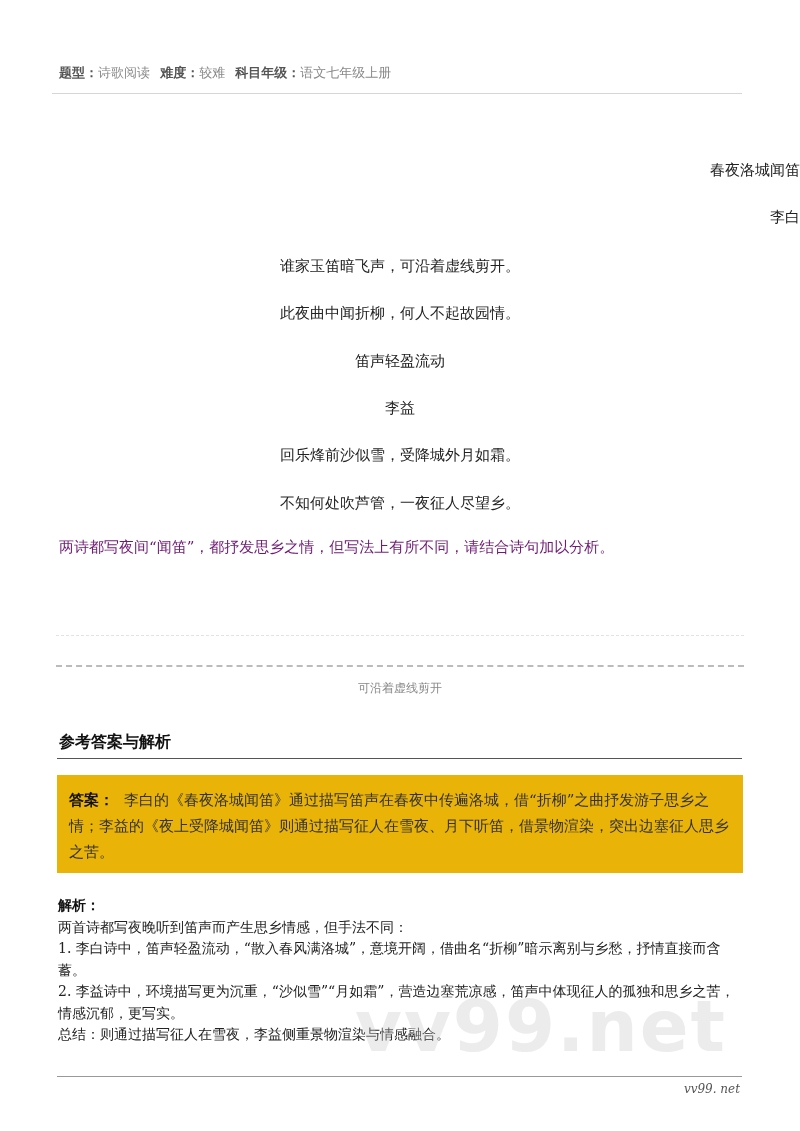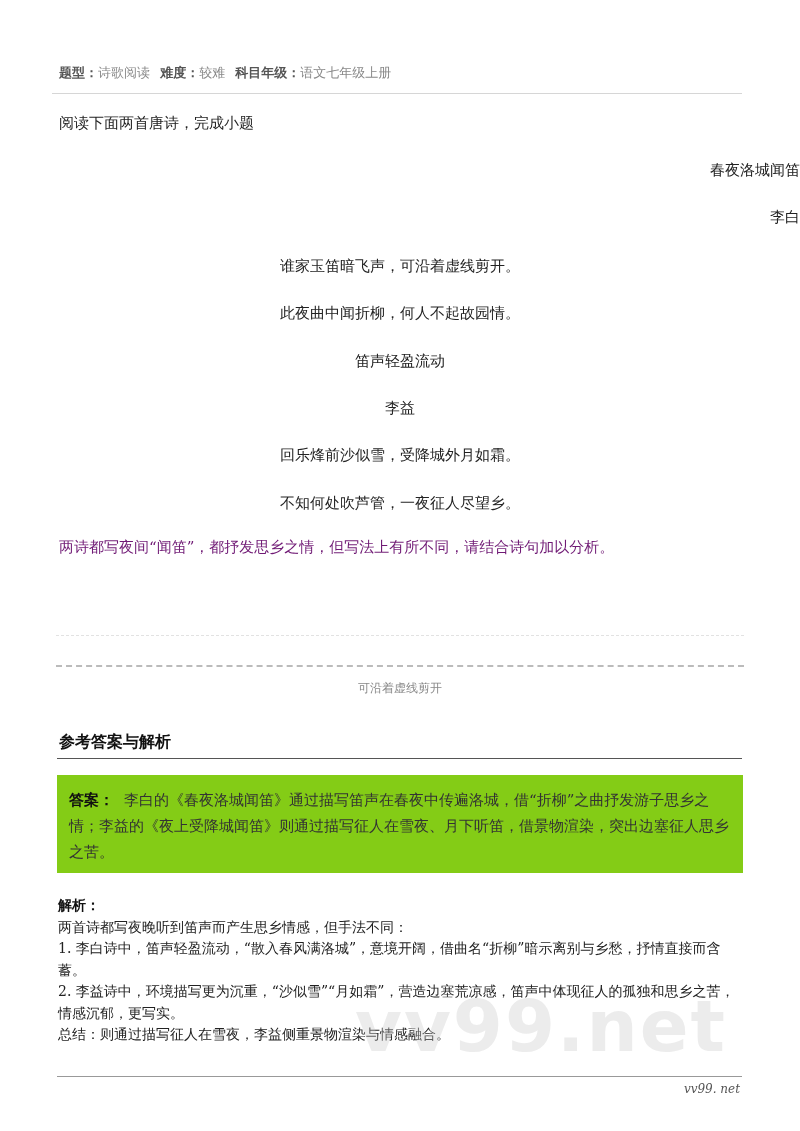--- a/index.html
+++ b/index.html
@@ -104,21 +104,21 @@
       width: 685px;
       height: 1px;
       background: #555555;
     }
     .answer-box {
       position: absolute;
       left: 57px;
       top: 775px;
       width: 686px;
       height: 98px;
-      background: #84cc16;
+      background: #eab308;
       padding: 12px 12px 0 12px;
       font-size: 15px;
       line-height: 26px;
       color: #333333;
     }
     .answer-box .answer-label {
       font-weight: bold;
       color: #111111;
       font-family: "DejaVu Sans", "Liberation Sans", sans-serif;
       margin-right: 10px;
@@ -174,21 +174,20 @@
 
 <div class="page">
 
   <div class="meta-bar">
     <span class="meta-key">题型：</span><span class="meta-val">诗歌阅读</span>
     <span class="meta-key">难度：</span><span class="meta-val">较难</span>
     <span class="meta-key">科目年级：</span><span class="meta-val">语文七年级上册</span>
   </div>
   <div class="meta-rule"></div>
 
-  <div class="intro">阅读下面两首唐诗，完成小题</div>
 
   <div class="poem-line" style="top:161px;text-align:right;">春夜洛城闻笛</div>
   <div class="poem-line" style="top:208px;text-align:right;">李白</div>
   <div class="poem-line" style="top:257px;">谁家玉笛暗飞声，可沿着虚线剪开。</div>
   <div class="poem-line" style="top:304px;">此夜曲中闻折柳，何人不起故园情。</div>
 
   <div class="poem-line" style="top:352px;">笛声轻盈流动</div>
   <div class="poem-line" style="top:399px;">李益</div>
   <div class="poem-line" style="top:446px;">回乐烽前沙似雪，受降城外月如霜。</div>
   <div class="poem-line" style="top:494px;">不知何处吹芦管，一夜征人尽望乡。</div>

